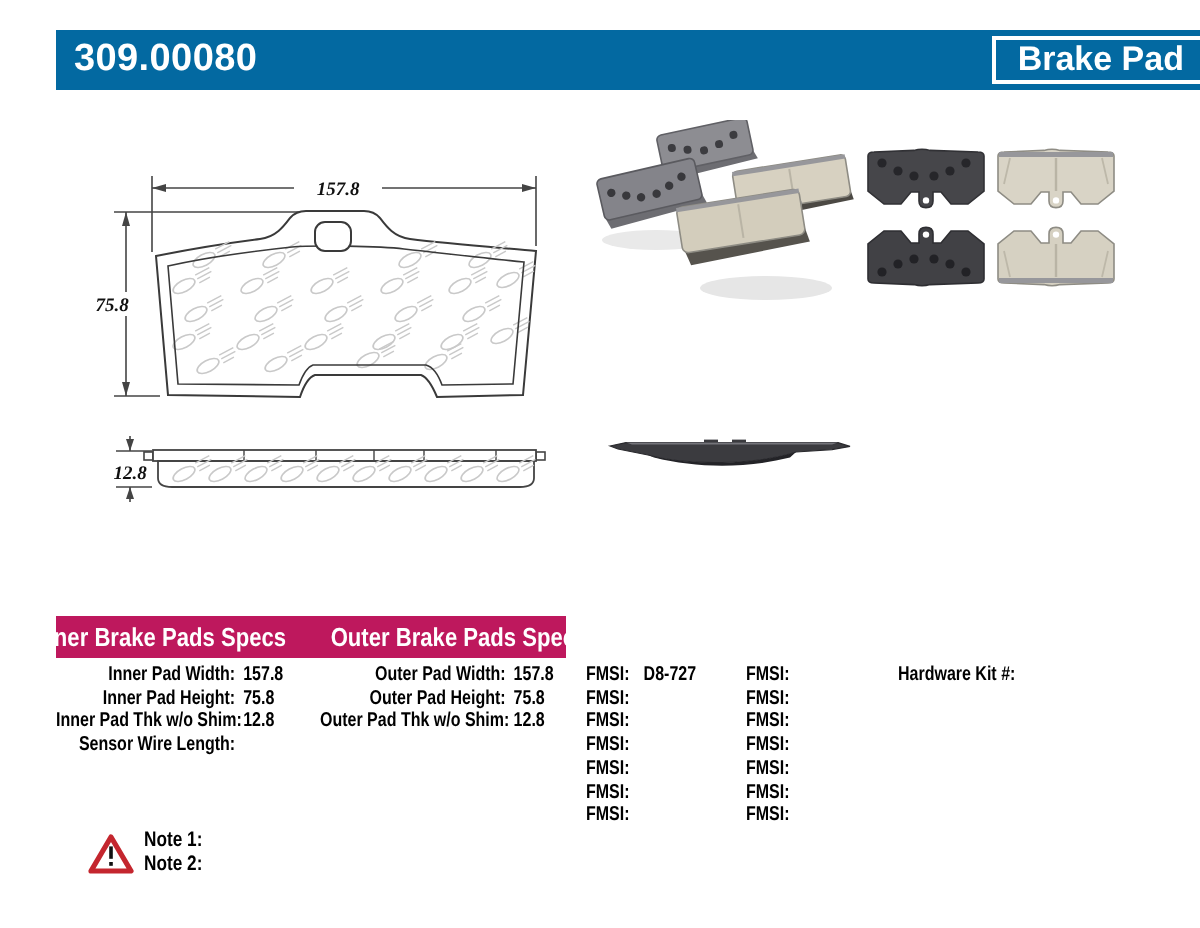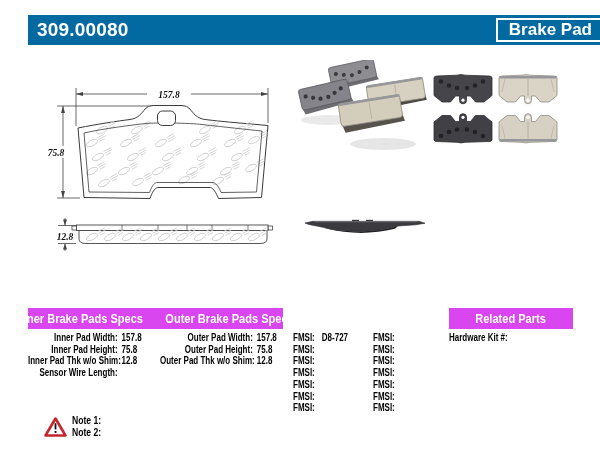--- a/index.html
+++ b/index.html
@@ -6,21 +6,21 @@
   #stage{position:relative;width:600px;height:464px;background:#fff;overflow:hidden;
          font-family:"Liberation Sans",sans-serif;color:#000;}
   .abs{position:absolute;}
   
   .hdr{position:absolute;left:28px;top:15px;width:554px;height:30px;background:#0369a1;padding-left:27px;}
   .pn{position:absolute;left:9px;top:50%;transform:translateY(-50%);color:#fff;
       font-weight:bold;font-size:19px;letter-spacing:.2px;white-space:nowrap;}
   .bp{position:absolute;right:4px;top:3px;bottom:3px;border:2px solid #fff;
       display:flex;align-items:flex-end;padding:0 11px;color:#fff;font-weight:bold;font-size:17px;margin-left:33px;}
   
-  .bar{position:absolute;top:308px;height:21px;background:#d946ef;color:#fff;
+  .bar{position:absolute;top:308px;height:21px;background:#be185d;color:#fff;
        display:flex;align-items:center;justify-content:center;}
   .bar .t{font-weight:bold;font-size:13px;transform:scaleX(.85);white-space:nowrap;}
   .half{flex:1;display:flex;align-items:center;justify-content:center;height:100%;}
   
   .specrows{position:absolute;font-weight:bold;font-size:10px;line-height:11.7px;
             transform:scaleX(.8);transform-origin:0 0;white-space:nowrap;}
   .sr{display:flex;}
   .sr .lbl{display:inline-block;text-align:right;}
   .rows-inner .lbl{width:112px;}
   .rows-outer .lbl{width:116px;}
@@ -254,23 +254,20 @@
   </svg>
 
   <div class="bar" style="left:28px;width:255px;">
     <div class="half">
       <span class="t">Inner Brake Pads Specs</span>
     </div>
     <div class="half">
       <span class="t">Outer Brake Pads Specs</span>
     </div>
   </div>
-  <div class="bar" style="left:449px;width:124px;">
-    <span class="t">Related Parts</span>
-  </div>
 
   <div class="specrows rows-inner" style="left:28px;top:332px;">
     <div class="sr">
         <span class="lbl">Inner Pad Width:</span>
         <span class="val">157.8</span>
       </div>
     <div class="sr">
         <span class="lbl">Inner Pad Height:</span>
         <span class="val">75.8</span>
       </div>

